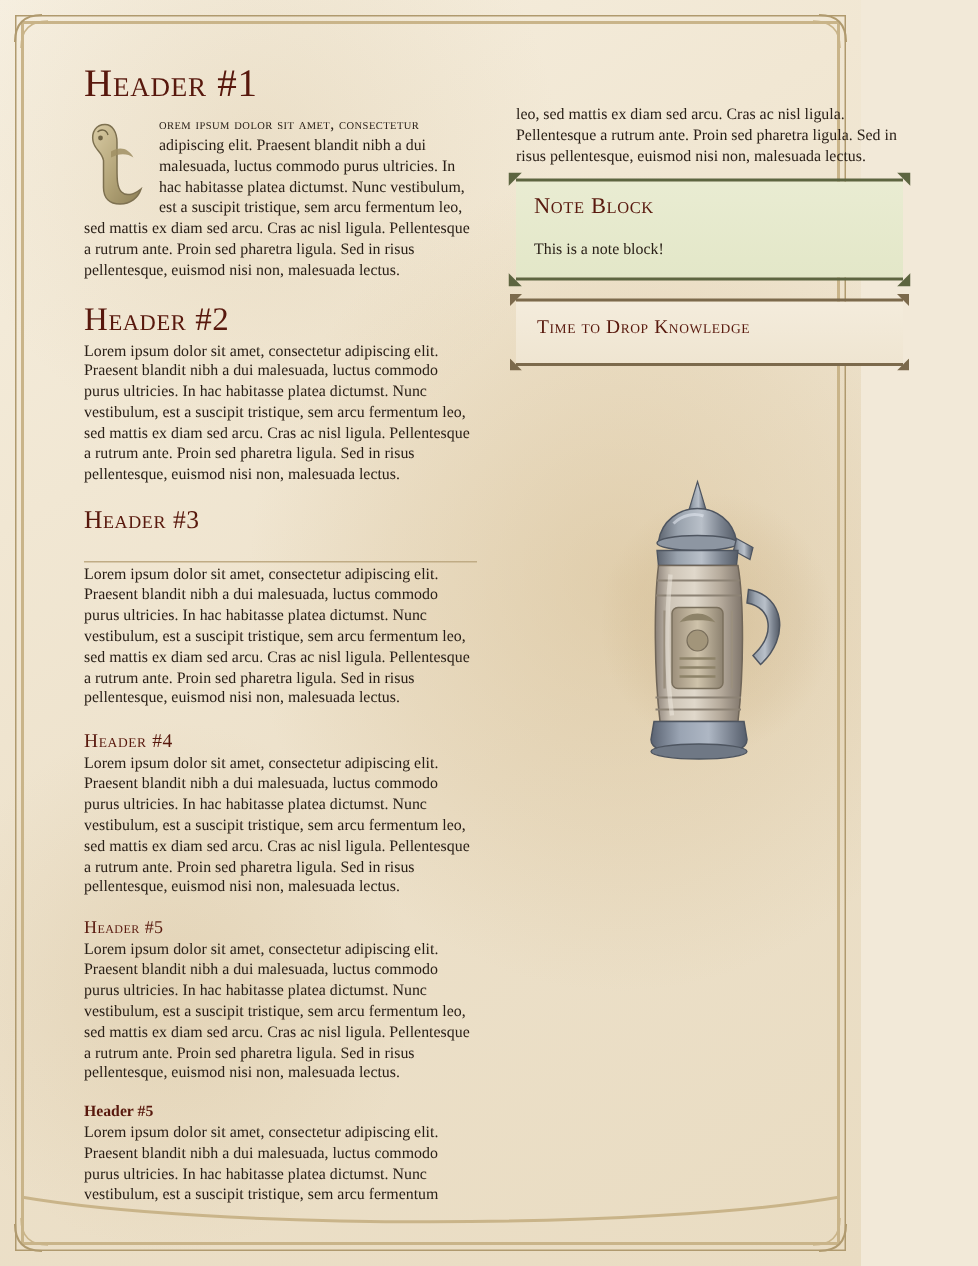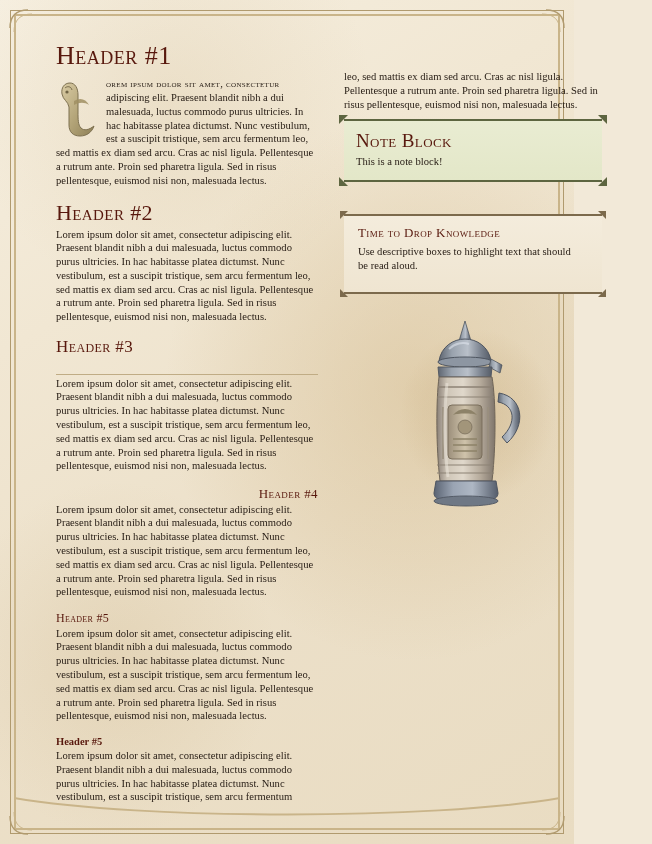--- a/index.html
+++ b/index.html
@@ -112,21 +112,20 @@
   }
   h4.h4 {
     font-family: "Liberation Serif", serif;
     font-size: 13px;
     font-weight: normal;
     font-variant: small-caps;
     letter-spacing: 0.4px;
     color: #58180d;
     margin: 14px 0 2px 0;
     line-height: 1.05;
-    text-align: right;
   }
   h5.h5 {
     font-family: "Liberation Serif", serif;
     font-size: 12px;
     font-weight: normal;
     font-variant: small-caps;
     letter-spacing: 0.3px;
     color: #58180d;
     margin: 13px 0 2px 0;
     line-height: 1.05;
@@ -171,46 +170,46 @@
     position: relative;
     margin-top: 4px;
     background: linear-gradient(180deg, #e9ecd2 0%, #e3e7c8 100%);
     border-top: 2px solid #5d6540;
     border-bottom: 2px solid #5d6540;
     padding: 9px 12px 11px 12px;
     box-sizing: border-box;
   }
   .note-block .nb-title {
     font-family: "Liberation Serif", serif;
-    font-size: 19px;
+    font-size: 15px;
     font-variant: small-caps;
     letter-spacing: 0.4px;
     color: #58180d;
-    margin: 0 0 3px 0;
+    margin: 0 0 13px 0;
   }
   .note-block .nb-text {
     font-size: 10.6px;
     line-height: 1.3;
     color: #2a2018;
     margin: 0;
   }
   .nb-corner {
     position: absolute;
     width: 9px; height: 9px;
   }
   .nb-corner svg { display:block; }
   .nb-corner.tl { left: -5px; top: -6px; }
   .nb-corner.tr { right: -5px; top: -6px; transform: scaleX(-1); }
   .nb-corner.bl { left: -5px; bottom: -6px; transform: scaleY(-1); }
   .nb-corner.br { right: -5px; bottom: -6px; transform: scale(-1,-1); }
 
   
   .desc-box {
     position: relative;
-    margin-top: 32px;
+    margin-top: 12px;
     background: linear-gradient(180deg, #f4ecdc 0%, #efe5d1 100%);
     border-top: 2px solid #7c6a4c;
     border-bottom: 2px solid #7c6a4c;
     padding: 9px 28px 12px 14px;
     box-sizing: border-box;
   }
   .desc-box .db-title {
     font-family: "Liberation Serif", serif;
     font-size: 13px;
     font-variant: small-caps;
@@ -382,21 +381,20 @@
             <svg viewBox="0 0 8 8" width="8" height="8">
               <path d="M0,8 L0,0 L8,0 L4.5,3.5 L3.5,4.5 Z" fill="#7c6a4c"></path>
             </svg>
           </span>
         <span class="db-corner br">
             <svg viewBox="0 0 8 8" width="8" height="8">
               <path d="M0,8 L0,0 L8,0 L4.5,3.5 L3.5,4.5 Z" fill="#7c6a4c"></path>
             </svg>
           </span>
         <div class="db-title">Time to Drop Knowledge</div>
-        <p class="db-text">Use descriptive boxes to highlight text that should be read aloud.</p>
       </div>
 
     </div>
 
     <div class="stein-stain"></div>
     <div class="stein">
       <svg viewBox="0 0 140 200" width="140" height="200">
         <defs>
           <linearGradient id="bodyg" x1="0" y1="0" x2="1" y2="0">
             <stop offset="0%" stop-color="#8a8077"></stop>

